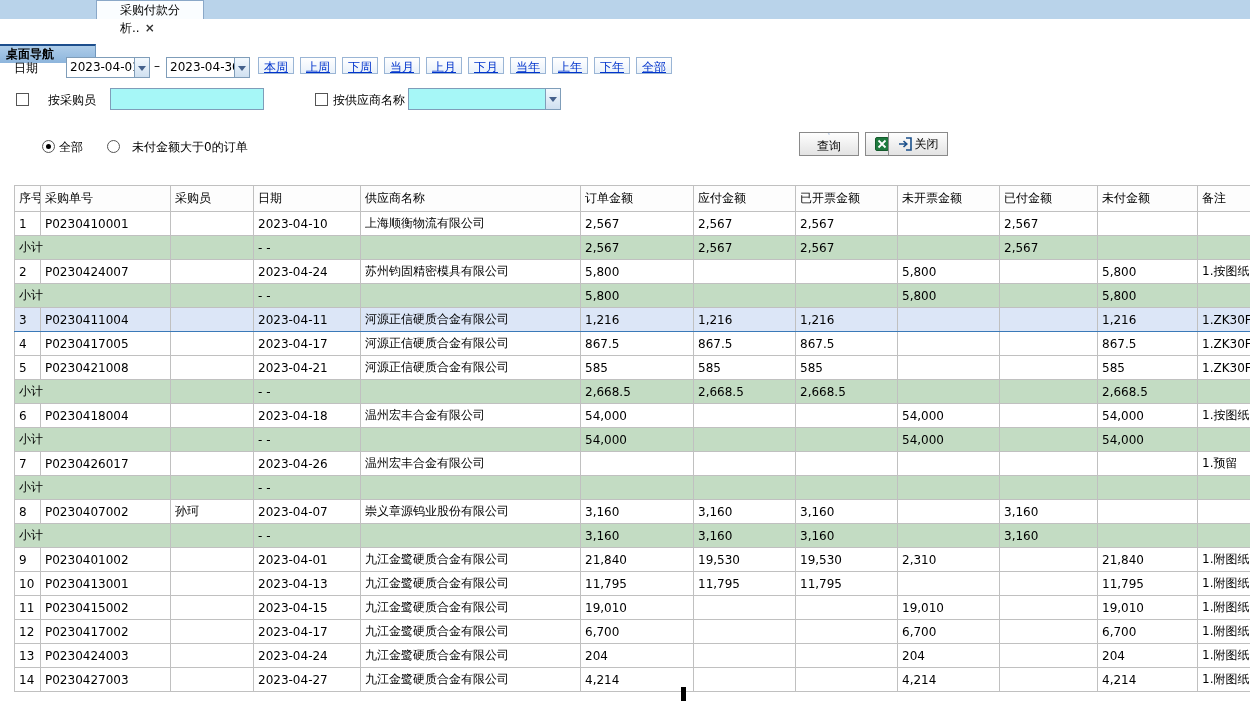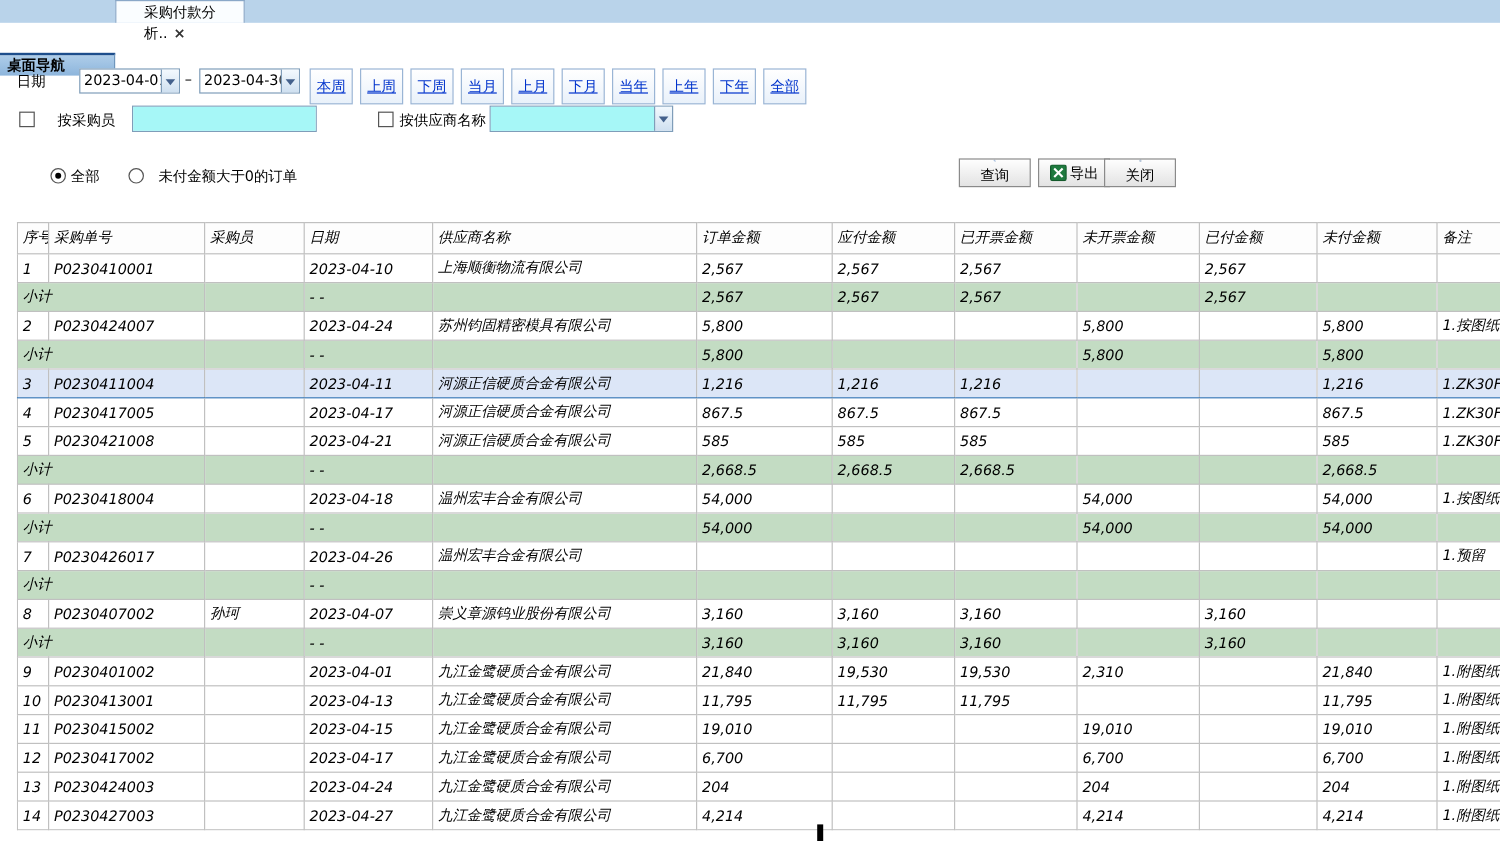--- a/index.html
+++ b/index.html
@@ -23,36 +23,36 @@
   .combo .txt { flex:1; padding:2px 3px; overflow:hidden; white-space:nowrap; }
   .combo .arrow-btn { width:15px; border-left:1px solid #7f9db9;
     background:linear-gradient(#f3f9fe,#cfe0f0); position:relative; }
   .combo .arrow-btn::after { content:""; position:absolute; left:3px; top:8px;
     border:4px solid transparent; border-top:5px solid #44618c; }
   .cyan .txt { background:#a6f7f7; }
   .cyan input { width:100%; height:100%; border:none; background:#a6f7f7; outline:none;
     font:inherit; padding:2px 3px; }
 
   .qwrap { position:absolute; left:258px; top:57px; display:flex; gap:6px; }
-  .qbtn { height:30px; padding:0 5px; border:1px solid #9ab5d5;
+  .qbtn { height:17px; padding:0 5px; border:1px solid #9ab5d5;
     background:linear-gradient(#ffffff,#e9f1fa); color:#0033cc; text-decoration:underline;
     font-size:12px; line-height:19px; white-space:nowrap; cursor:default; }
 
   .chk { position:absolute; width:13px; height:13px; background:#fff; border:1px solid #555; }
   .radio { position:absolute; width:13px; height:13px; background:#fff; border:1px solid #555; border-radius:50%; }
   .radio.checked::after { content:""; position:absolute; left:3px; top:3px; width:5px; height:5px;
     background:#000; border-radius:50%; }
 
   .abtn { position:absolute; top:132px; height:24px; width:60px; display:flex; align-items:center;
     justify-content:center; gap:3px; border:1px solid #8a8a8a;
     background:linear-gradient(#fefefe,#e3e3e3); font-size:12px; cursor:default; }
   .abtn svg { display:block; }
 
   
-  .grid-wrap { position:absolute; left:14px; top:185px; width:1236px; height:507px; overflow:hidden;font-style:italic; }
+  .grid-wrap { position:absolute; left:14px; top:185px; width:1236px; height:507px; overflow:hidden; }
   table { border-collapse:collapse; table-layout:fixed; width:1303px; }
   th, td { border:1px solid #c0c0c0; padding:0 4px; height:24px; text-align:left;
     white-space:nowrap; overflow:hidden; font-weight:normal; }
   thead th { height:26px; background:#fdfdfd; }
   tbody tr.data td { background:#ffffff; }
   tbody tr.subtotal td { background:#c3dcc3; }
   tbody tr.sel td { background:#dce6f7; border-top:1px solid #3a79b8; border-bottom:1px solid #3a79b8; }
 
   .hthumb { position:absolute; left:681px; top:687px; width:5px; height:14px; background:#000; }
 </style>
@@ -122,21 +122,21 @@
   </div>
 
   <div class="abtn" style="left:865px;">
     <svg width="14" height="14" viewBox="0 0 14 14">
       <rect x="0.5" y="0.5" width="13" height="13" rx="1.5" fill="#1f7a3f" stroke="#145a2c"></rect>
       <path d="M3.5 3.5 L10.5 10.5 M10.5 3.5 L3.5 10.5" stroke="#ffffff" stroke-width="1.8"></path>
     </svg>
     <span>导出</span>
   </div>
 
-  <div class="abtn" style="left:920px;flex-direction:column;">
+  <div class="abtn" style="left:888px;">
     <svg width="14" height="14" viewBox="0 0 14 14">
       <path d="M8 1 H13 V13 H8" fill="none" stroke="#1a4f8a" stroke-width="1.6"></path>
       <path d="M1 7 H8 M5.5 4 L8.8 7 L5.5 10" fill="none" stroke="#1a4f8a" stroke-width="1.6"></path>
     </svg>
     <span>关闭</span>
   </div>
 
   <div class="grid-wrap">
     <table>
       <colgroup>

